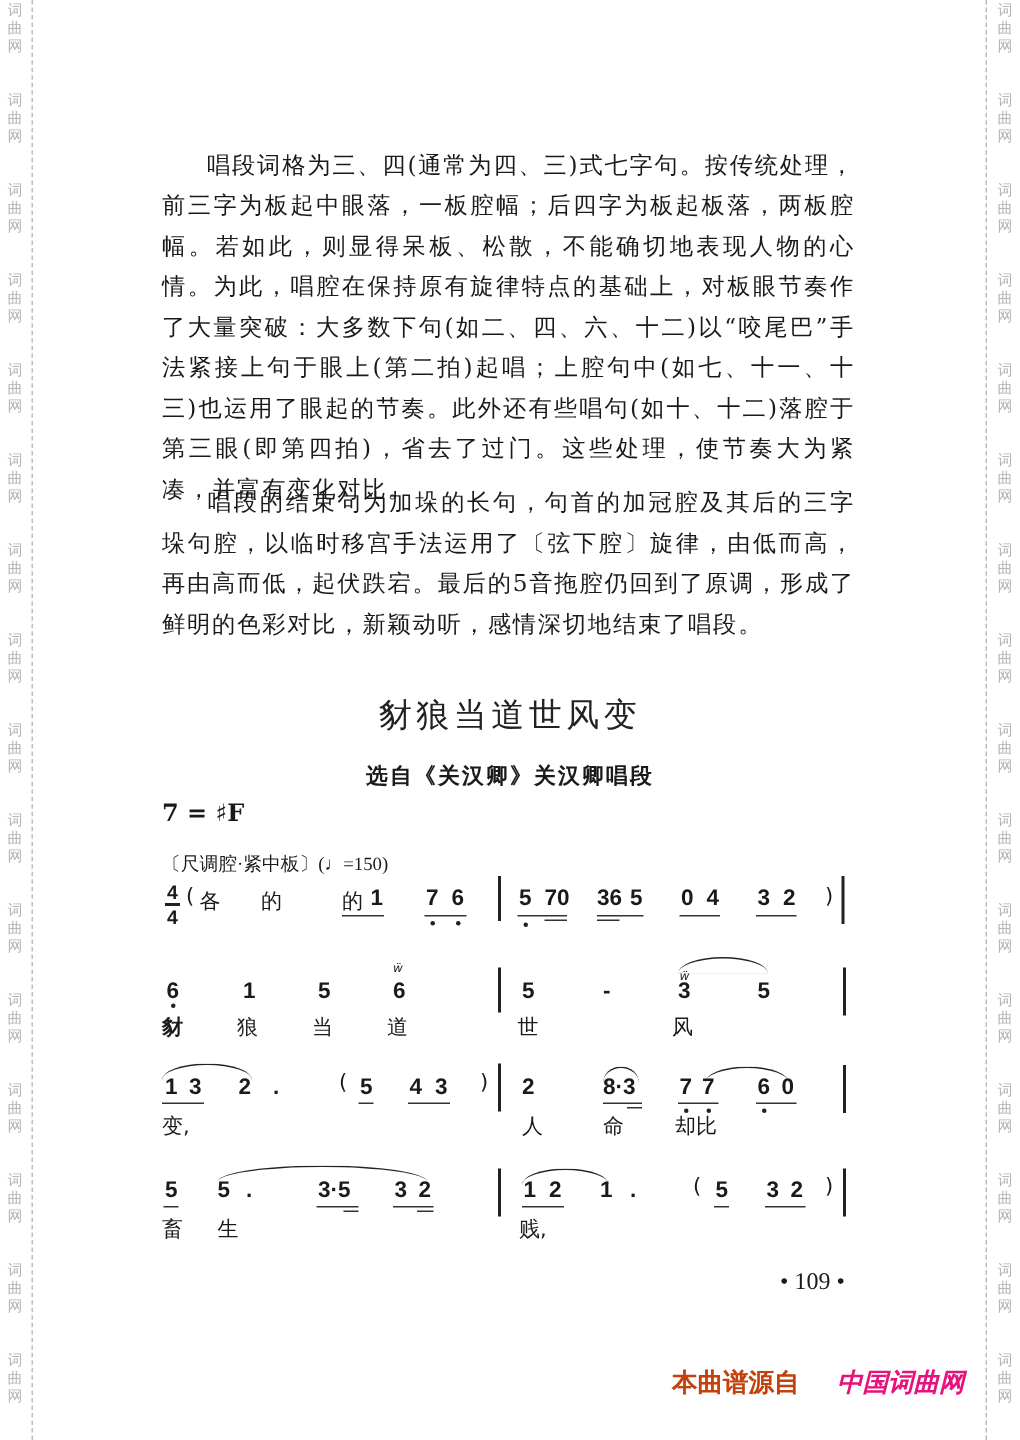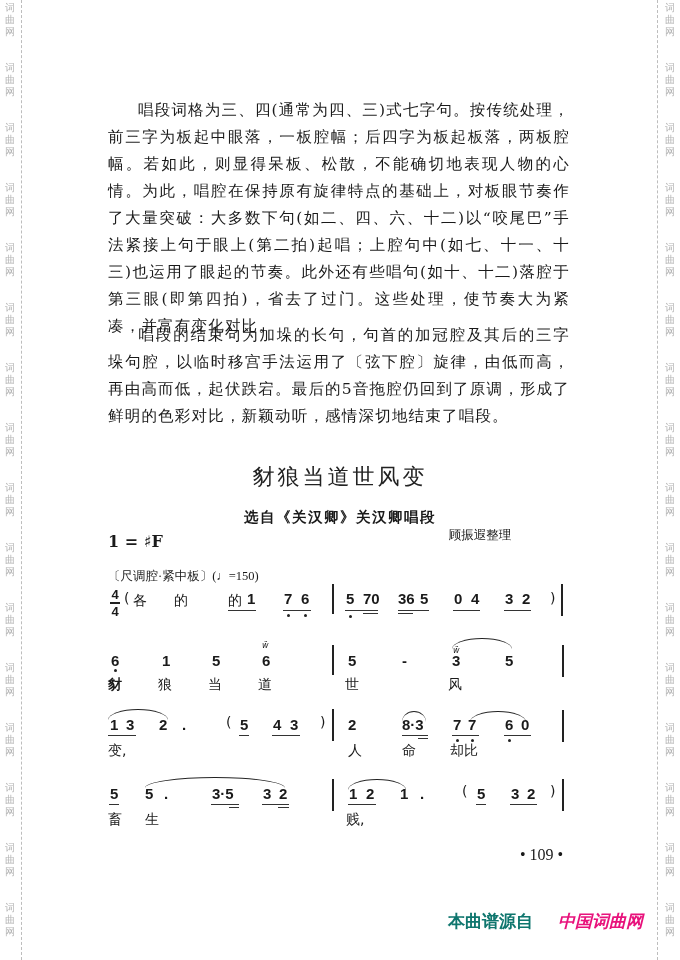--- a/index.html
+++ b/index.html
@@ -35,21 +35,21 @@
   .ul { position:absolute; height:1.2px; background:#333; }
   .dot { position:absolute; width:3px; height:3px; border-radius:50%; background:#222; }
   .slur { position:absolute; border-top:1.5px solid #222; border-radius:50% 50% 0 0 / 100% 100% 0 0; height:10px; }
   .orn { position:absolute; font-size:8px; font-style:italic; font-family:"DejaVu Sans", sans-serif; }
   .ts { position:absolute; left:110px; top:588px; font-family:"Liberation Sans", sans-serif; font-weight:bold;
         font-size:13px; line-height:13px; text-align:center; }
   .ts .line { display:block; height:1.5px; background:#222; width:10px; margin:1px auto; }
 
   .page-num { position:absolute; left:520px; top:846px; font-size:16px; font-family:"Liberation Serif", serif; }
   .source { position:absolute; top:910px; font-family:"DejaVu Sans", sans-serif; font-weight:bold; font-size:17px; }
-  .source.a { left:448px; color:#0f766e; }
+  .source.a { left:448px; color:#c2410c; }
   .source.b { left:558px;font-style:italic; }
 </style>
 </head>
 <body>
 
 <div class="wm-line left"></div>
 <div class="wm-line right"></div>
 <div class="wm-col left" id="wmL">
     <div class="wm-block" style="top: 2px; color: rgb(181, 181, 181);">
       <span style="margin-bottom: 0px;">词</span>
@@ -213,23 +213,22 @@
       <span style="margin-bottom: 0px;">曲</span>
       <span style="margin-bottom: 0px;">网</span>
     </div>
   </div>
 
 <p class="para" style="top:97px;"><span class="indent"></span><span>唱段词格为三、四(通常为四、三)式七字句。按传统处理，前三字为板起中眼落，一板腔幅；后四字为板起板落，两板腔幅。若如此，则显得呆板、松散，不能确切地表现人物的心情。为此，唱腔在保持原有旋律特点的基础上，对板眼节奏作了大量突破：大多数下句(如二、四、六、十二)以“咬尾巴”手法紧接上句于眼上(第二拍)起唱；上腔句中(如七、十一、十三)也运用了眼起的节奏。此外还有些唱句(如十、十二)落腔于第三眼(即第四拍)，省去了过门。这些处理，使节奏大为紧凑，并富有变化对比。</span></p>
 <p class="para" style="top:322px;"><span class="indent"></span><span>唱段的结束句为加垛的长句，句首的加冠腔及其后的三字垛句腔，以临时移宫手法运用了〔弦下腔〕旋律，由低而高，再由高而低，起伏跌宕。最后的5音拖腔仍回到了原调，形成了鲜明的色彩对比，新颖动听，感情深切地结束了唱段。</span></p>
 
 <div class="song-title">豺狼当道世风变</div>
 <div class="song-sub">选自《关汉卿》关汉卿唱段</div>
-<div class="key">1 = ♯F</div>
+<div class="key">7 = ♯F</div>
 <div class="credits">
-  <div>顾振遐整理</div>
 </div>
 <div class="tempo">〔尺调腔·紧中板〕(♩=150)</div>
 
 <div class="score">
   <div class="ts">
     <span>4</span>
     <span class="line"></span>
     <span>4</span>
   </div>
 

